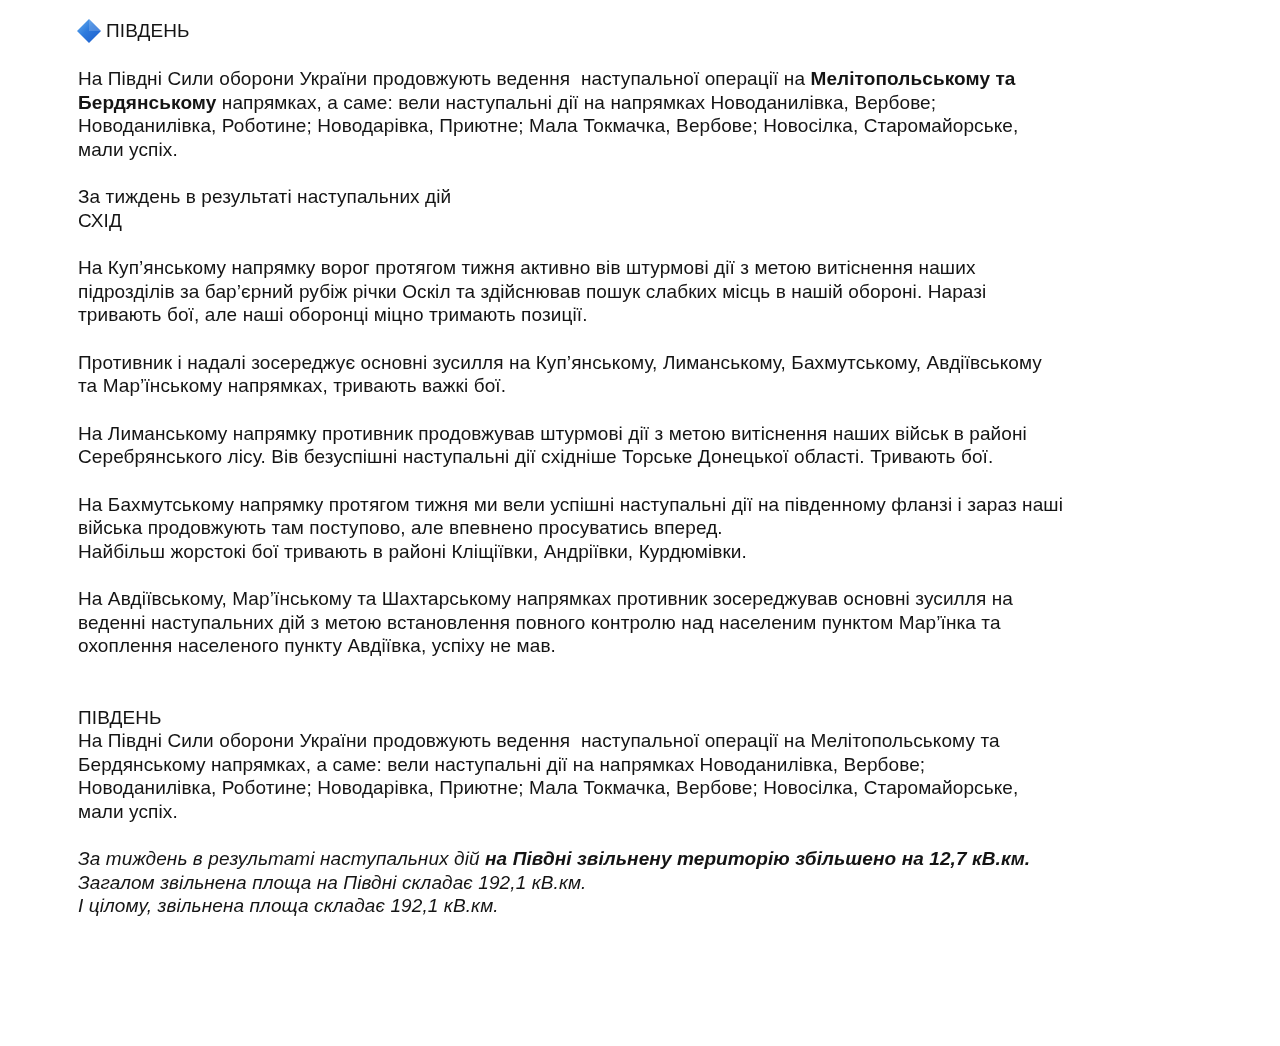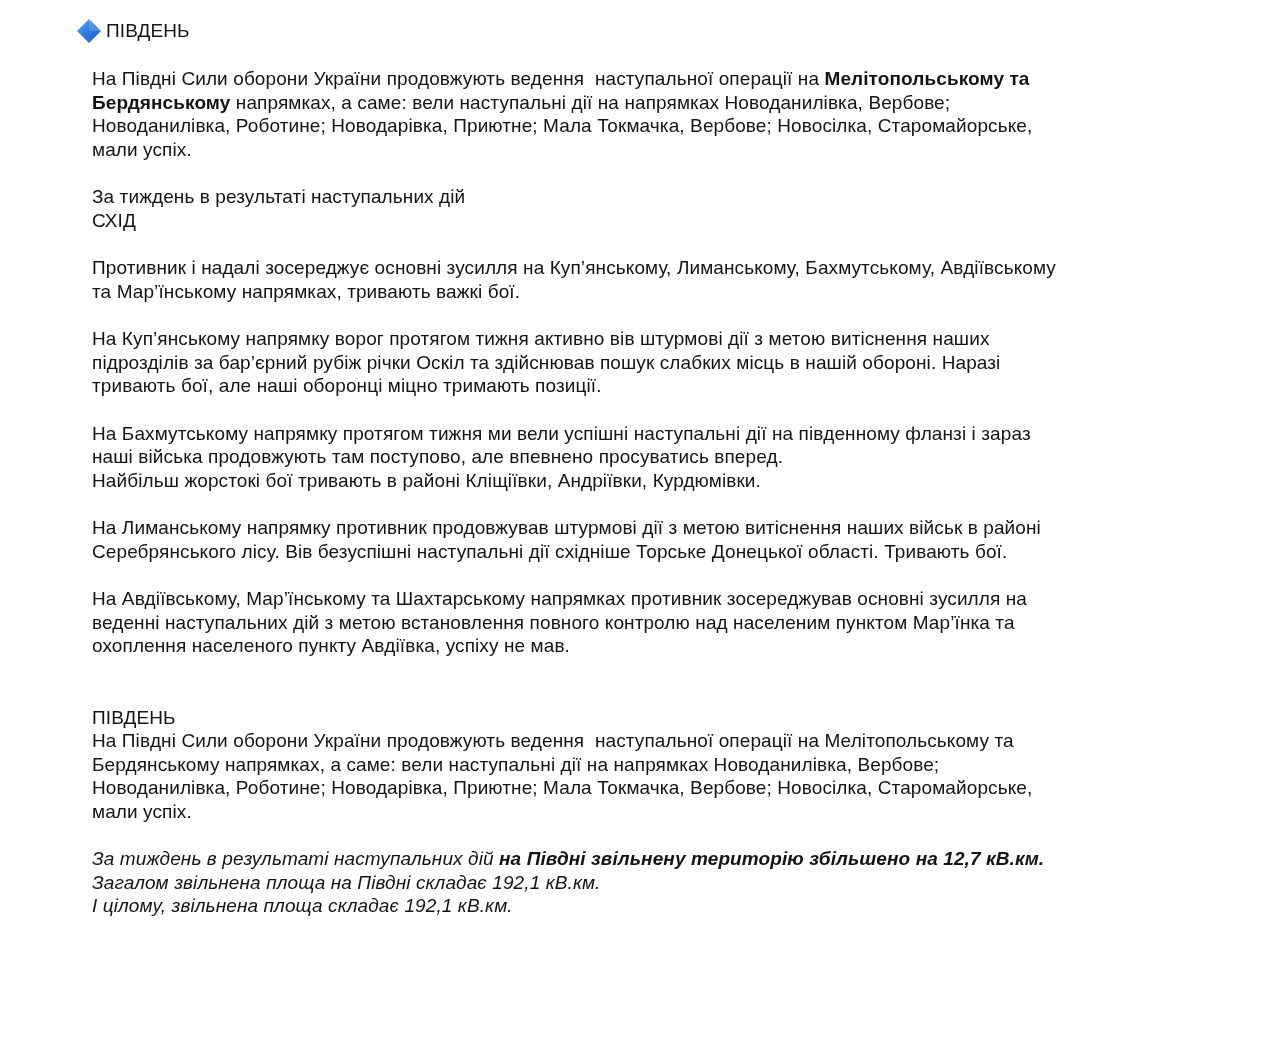--- a/index.html
+++ b/index.html
@@ -36,21 +36,21 @@
     flex: 0 0 auto;
     margin-right: 4px;
     display: block;
   }
   .post-header .title {
     font-size: 19px;
     color: #141414;
   }
   .para {
     white-space: pre-wrap;
-    margin: 0 0 24px 16px;
+    margin: 0 0 24px 2px;
   }
   .para.extra-space {
     margin-top: 48px;
   }
   .para:last-child {
     margin-bottom: 0;
     font-style: italic;
   }
   .bold {
     font-weight: 700;
@@ -71,25 +71,25 @@
       </defs>
       <polygon points="13,1 25,13 13,25 1,13" fill="url(#diamondGrad)"></polygon>
       <polygon points="13,1 25,13 13,13" fill="#ffffff" fill-opacity="0.18"></polygon>
     </svg>
     <span class="title">ПІВДЕНЬ</span>
   </div>
   <div id="post-content">
       <div class="para"><span>На Півдні Сили оборони України продовжують ведення  наступальної операції на </span><span class="bold">Мелітопольському та Бердянському</span><span> напрямках, а саме: вели наступальні дії на напрямках Новоданилівка, Вербове; Новоданилівка, Роботине; Новодарівка, Приютне; Мала Токмачка, Вербове; Новосілка, Старомайорське, мали успіх.</span></div>
       <div class="para"><span>За тиждень в результаті наступальних дій
 СХІД</span></div>
+      <div class="para"><span>На Куп’янському напрямку ворог протягом тижня активно вів штурмові дії з метою витіснення наших підрозділів за бар’єрний рубіж річки Оскіл та здійснював пошук слабких місць в нашій обороні. Наразі тривають бої, але наші оборонці міцно тримають позиції.</span></div>
       <div class="para"><span>Противник і надалі зосереджує основні зусилля на Куп’янському, Лиманському, Бахмутському, Авдіївському та Мар’їнському напрямках, тривають важкі бої.</span></div>
-      <div class="para"><span>На Куп’янському напрямку ворог протягом тижня активно вів штурмові дії з метою витіснення наших підрозділів за бар’єрний рубіж річки Оскіл та здійснював пошук слабких місць в нашій обороні. Наразі тривають бої, але наші оборонці міцно тримають позиції.</span></div>
+      <div class="para"><span>На Лиманському напрямку противник продовжував штурмові дії з метою витіснення наших військ в районі Серебрянського лісу. Вів безуспішні наступальні дії східніше Торське Донецької області. Тривають бої.</span></div>
       <div class="para"><span>На Бахмутському напрямку протягом тижня ми вели успішні наступальні дії на південному фланзі і зараз наші війська продовжують там поступово, але впевнено просуватись вперед.
 Найбільш жорстокі бої тривають в районі Кліщіївки, Андріївки, Курдюмівки.</span></div>
-      <div class="para"><span>На Лиманському напрямку противник продовжував штурмові дії з метою витіснення наших військ в районі Серебрянського лісу. Вів безуспішні наступальні дії східніше Торське Донецької області. Тривають бої.</span></div>
       <div class="para"><span>На Авдіївському, Мар’їнському та Шахтарському напрямках противник зосереджував основні зусилля на веденні наступальних дій з метою встановлення повного контролю над населеним пунктом Мар’їнка та охоплення населеного пункту Авдіївка, успіху не мав.</span></div>
       <div class="para extra-space"><span>ПІВДЕНЬ
 На Півдні Сили оборони України продовжують ведення  наступальної операції на Мелітопольському та Бердянському напрямках, а саме: вели наступальні дії на напрямках Новоданилівка, Вербове; Новоданилівка, Роботине; Новодарівка, Приютне; Мала Токмачка, Вербове; Новосілка, Старомайорське, мали успіх.</span></div>
       <div class="para"><span>За тиждень в результаті наступальних дій </span><span class="bold">на Півдні звільнену територію збільшено на 12,7 кВ.км.</span><span>
 Загалом звільнена площа на Півдні складає 192,1 кВ.км.
 І цілому, звільнена площа складає 192,1 кВ.км.</span></div>
     </div>
 </div>
 
 </body></html>

